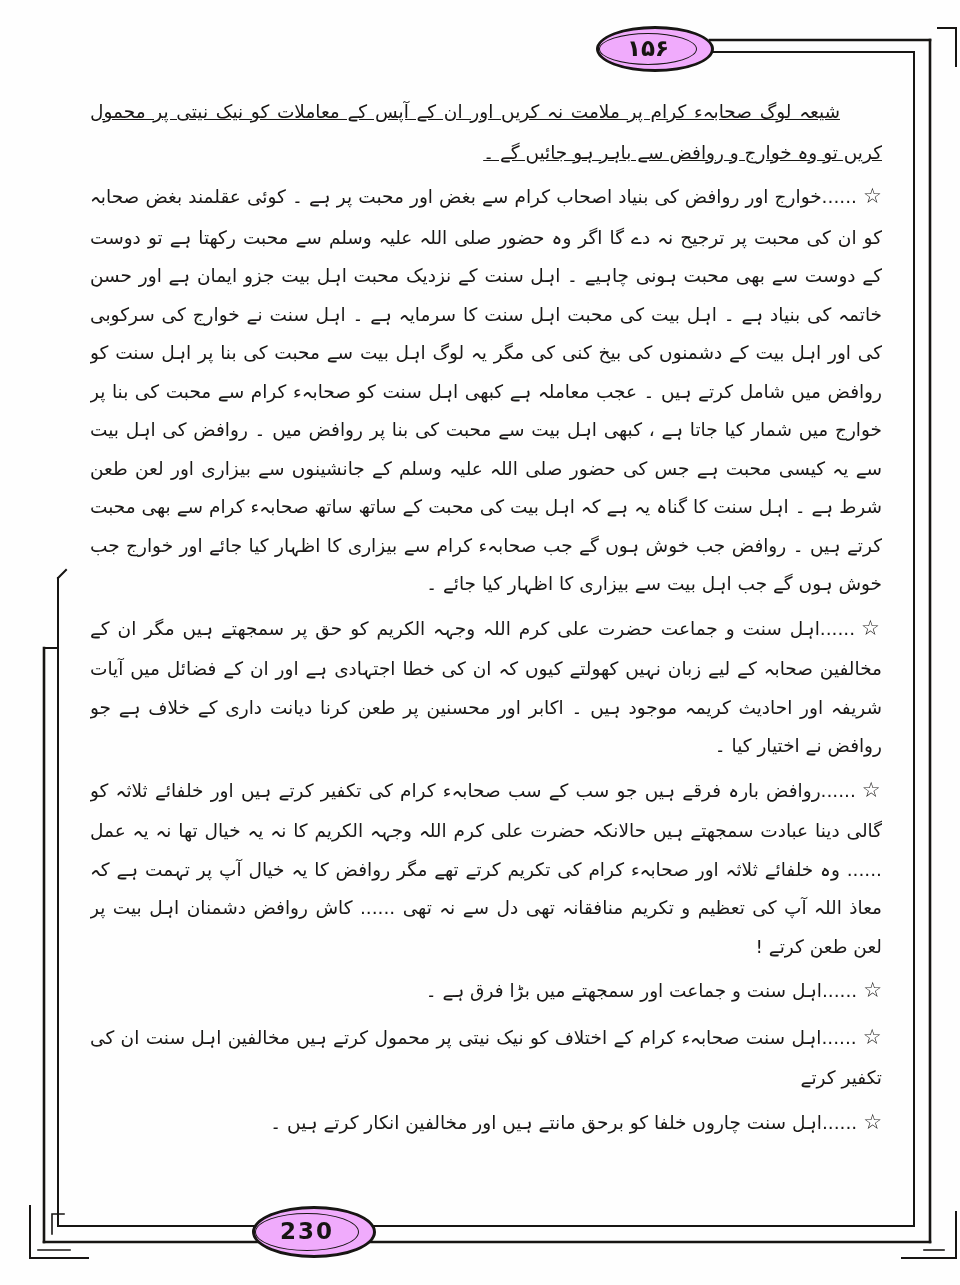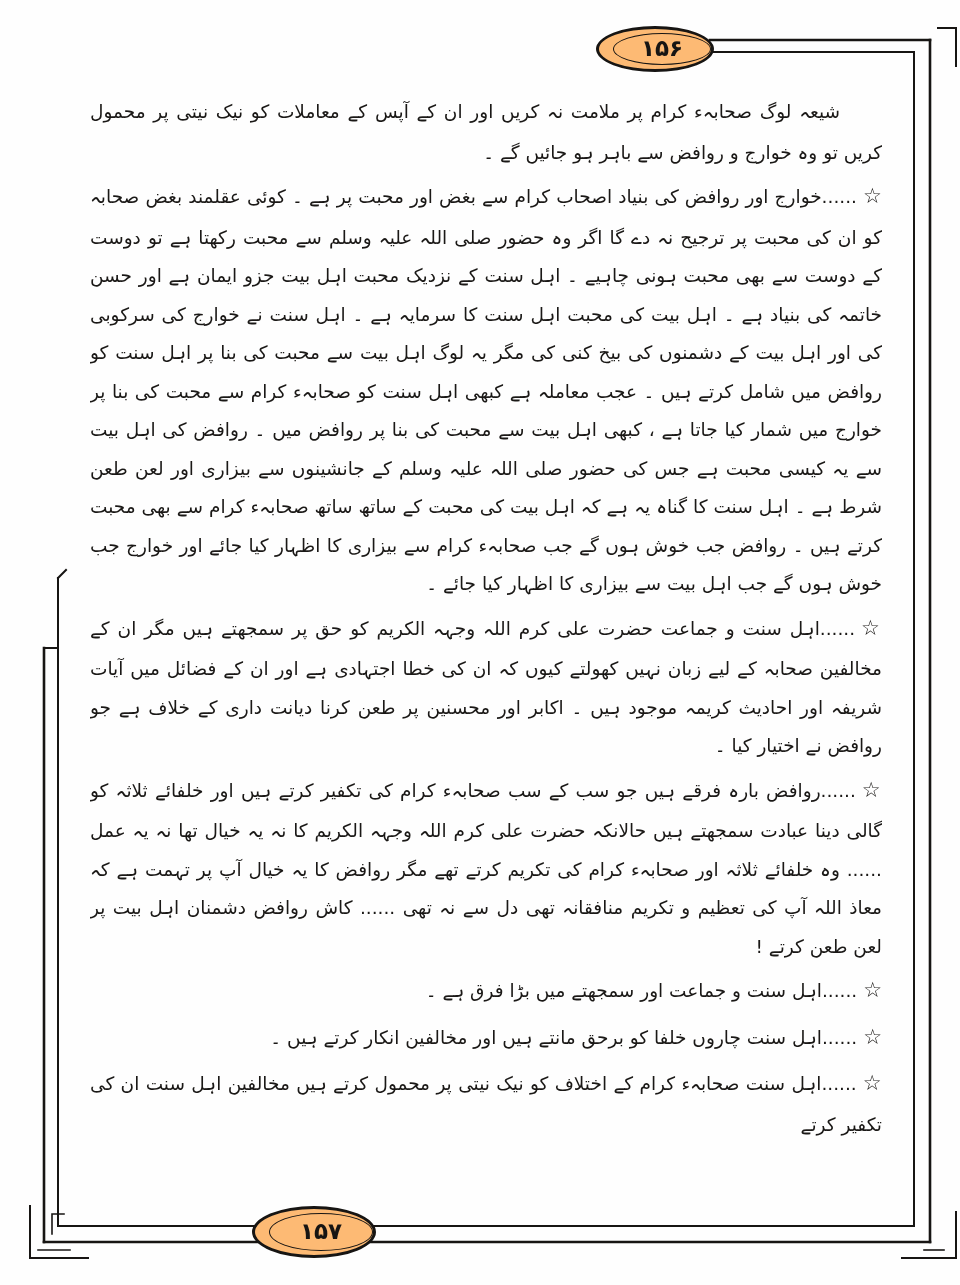--- a/index.html
+++ b/index.html
@@ -19,26 +19,26 @@
   }
   .frame {
     position: absolute;
     top: 0;
     left: 0;
     z-index: 1;
   }
   .badge {
     position: absolute;
     z-index: 3;
-    background: #fdba74;
+    background: #f0abfc;
     border: 3px solid #171513;
     border-radius: 50%;
     display: flex;
     align-items: center;
-    justify-content: flex-start;
+    justify-content: flex-end;
   }
   .badge-inner {
     width: calc(100% - 16px);
     height: calc(100% - 10px);
     border: 1.6px solid #171513;
     border-radius: 50%;
     display: flex;
     align-items: center;
     justify-content: center;
   }
@@ -64,20 +64,21 @@
     font-size: 18.5px;
     line-height: 2.08;
     color: #1a1816;
   }
   .para {
     margin: 0 0 3px 0;
     padding: 0;
   }
   .para.first-indent {
     text-indent: 36px;
+    text-decoration: underline;
   }
   .bullet {
     font-size: 21px;
     padding-left: 6px;
   }
 </style>
 </head>
 <body>
 
 <div class="page">
@@ -114,34 +115,34 @@
   </svg>
 
   <div class="badge badge-top">
     <div class="badge-inner">
       <span class="page-num">۱۵۶</span>
     </div>
   </div>
 
   <div class="badge badge-bottom">
     <div class="badge-inner">
-      <span class="page-num">۱۵۷</span>
+      <span class="page-num">230</span>
     </div>
   </div>
 
   <div class="content">
 
     <p class="para first-indent"><span class="bullet"></span><span>شیعہ لوگ صحابہء کرام پر ملامت نہ کریں اور ان کے آپس کے معاملات کو نیک نیتی پر محمول کریں تو وہ خوارج و روافض سے باہر ہو جائیں گے ۔</span></p>
 
     <p class="para"><span class="bullet">☆</span><span>......خوارج اور روافض کی بنیاد اصحاب کرام سے بغض اور محبت پر ہے ۔ کوئی عقلمند بغض صحابہ کو ان کی محبت پر ترجیح نہ دے گا اگر وہ حضور صلی اللہ علیہ وسلم سے محبت رکھتا ہے تو دوست کے دوست سے بھی محبت ہونی چاہیے ۔ اہل سنت کے نزدیک محبت اہل بیت جزو ایمان ہے اور حسن خاتمہ کی بنیاد ہے ۔ اہل بیت کی محبت اہل سنت کا سرمایہ ہے ۔ اہل سنت نے خوارج کی سرکوبی کی اور اہل بیت کے دشمنوں کی بیخ کنی کی مگر یہ لوگ اہل بیت سے محبت کی بنا پر اہل سنت کو روافض میں شامل کرتے ہیں ۔ عجب معاملہ ہے کبھی اہل سنت کو صحابہء کرام سے محبت کی بنا پر خوارج میں شمار کیا جاتا ہے ، کبھی اہل بیت سے محبت کی بنا پر روافض میں ۔ روافض کی اہل بیت سے یہ کیسی محبت ہے جس کی حضور صلی اللہ علیہ وسلم کے جانشینوں سے بیزاری اور لعن طعن شرط ہے ۔ اہل سنت کا گناہ یہ ہے کہ اہل بیت کی محبت کے ساتھ ساتھ صحابہء کرام سے بھی محبت کرتے ہیں ۔ روافض جب خوش ہوں گے جب صحابہء کرام سے بیزاری کا اظہار کیا جائے اور خوارج جب خوش ہوں گے جب اہل بیت سے بیزاری کا اظہار کیا جائے ۔</span></p>
 
     <p class="para"><span class="bullet">☆</span><span>......اہل سنت و جماعت حضرت علی کرم اللہ وجہہ الکریم کو حق پر سمجھتے ہیں مگر ان کے مخالفین صحابہ کے لیے زبان نہیں کھولتے کیوں کہ ان کی خطا اجتہادی ہے اور ان کے فضائل میں آیات شریفہ اور احادیث کریمہ موجود ہیں ۔ اکابر اور محسنین پر طعن کرنا دیانت داری کے خلاف ہے جو روافض نے اختیار کیا ۔</span></p>
 
     <p class="para"><span class="bullet">☆</span><span>......روافض بارہ فرقے ہیں جو سب کے سب صحابہء کرام کی تکفیر کرتے ہیں اور خلفائے ثلاثہ کو گالی دینا عبادت سمجھتے ہیں حالانکہ حضرت علی کرم اللہ وجہہ الکریم کا نہ یہ خیال تھا نہ یہ عمل ...... وہ خلفائے ثلاثہ اور صحابہء کرام کی تکریم کرتے تھے مگر روافض کا یہ خیال آپ پر تہمت ہے کہ معاذ اللہ آپ کی تعظیم و تکریم منافقانہ تھی دل سے نہ تھی ...... کاش روافض دشمنان اہل بیت پر لعن طعن کرتے !</span></p>
 
     <p class="para"><span class="bullet">☆</span><span>......اہل سنت و جماعت اور سمجھتے میں بڑا فرق ہے ۔</span></p>
 
+    <p class="para"><span class="bullet">☆</span><span>......اہل سنت صحابہء کرام کے اختلاف کو نیک نیتی پر محمول کرتے ہیں مخالفین اہل سنت ان کی تکفیر کرتے</span></p>
+
     <p class="para"><span class="bullet">☆</span><span>......اہل سنت چاروں خلفا کو برحق مانتے ہیں اور مخالفین انکار کرتے ہیں ۔</span></p>
-
-    <p class="para"><span class="bullet">☆</span><span>......اہل سنت صحابہء کرام کے اختلاف کو نیک نیتی پر محمول کرتے ہیں مخالفین اہل سنت ان کی تکفیر کرتے</span></p>
 
   </div>
 </div>
 
 </body></html>

